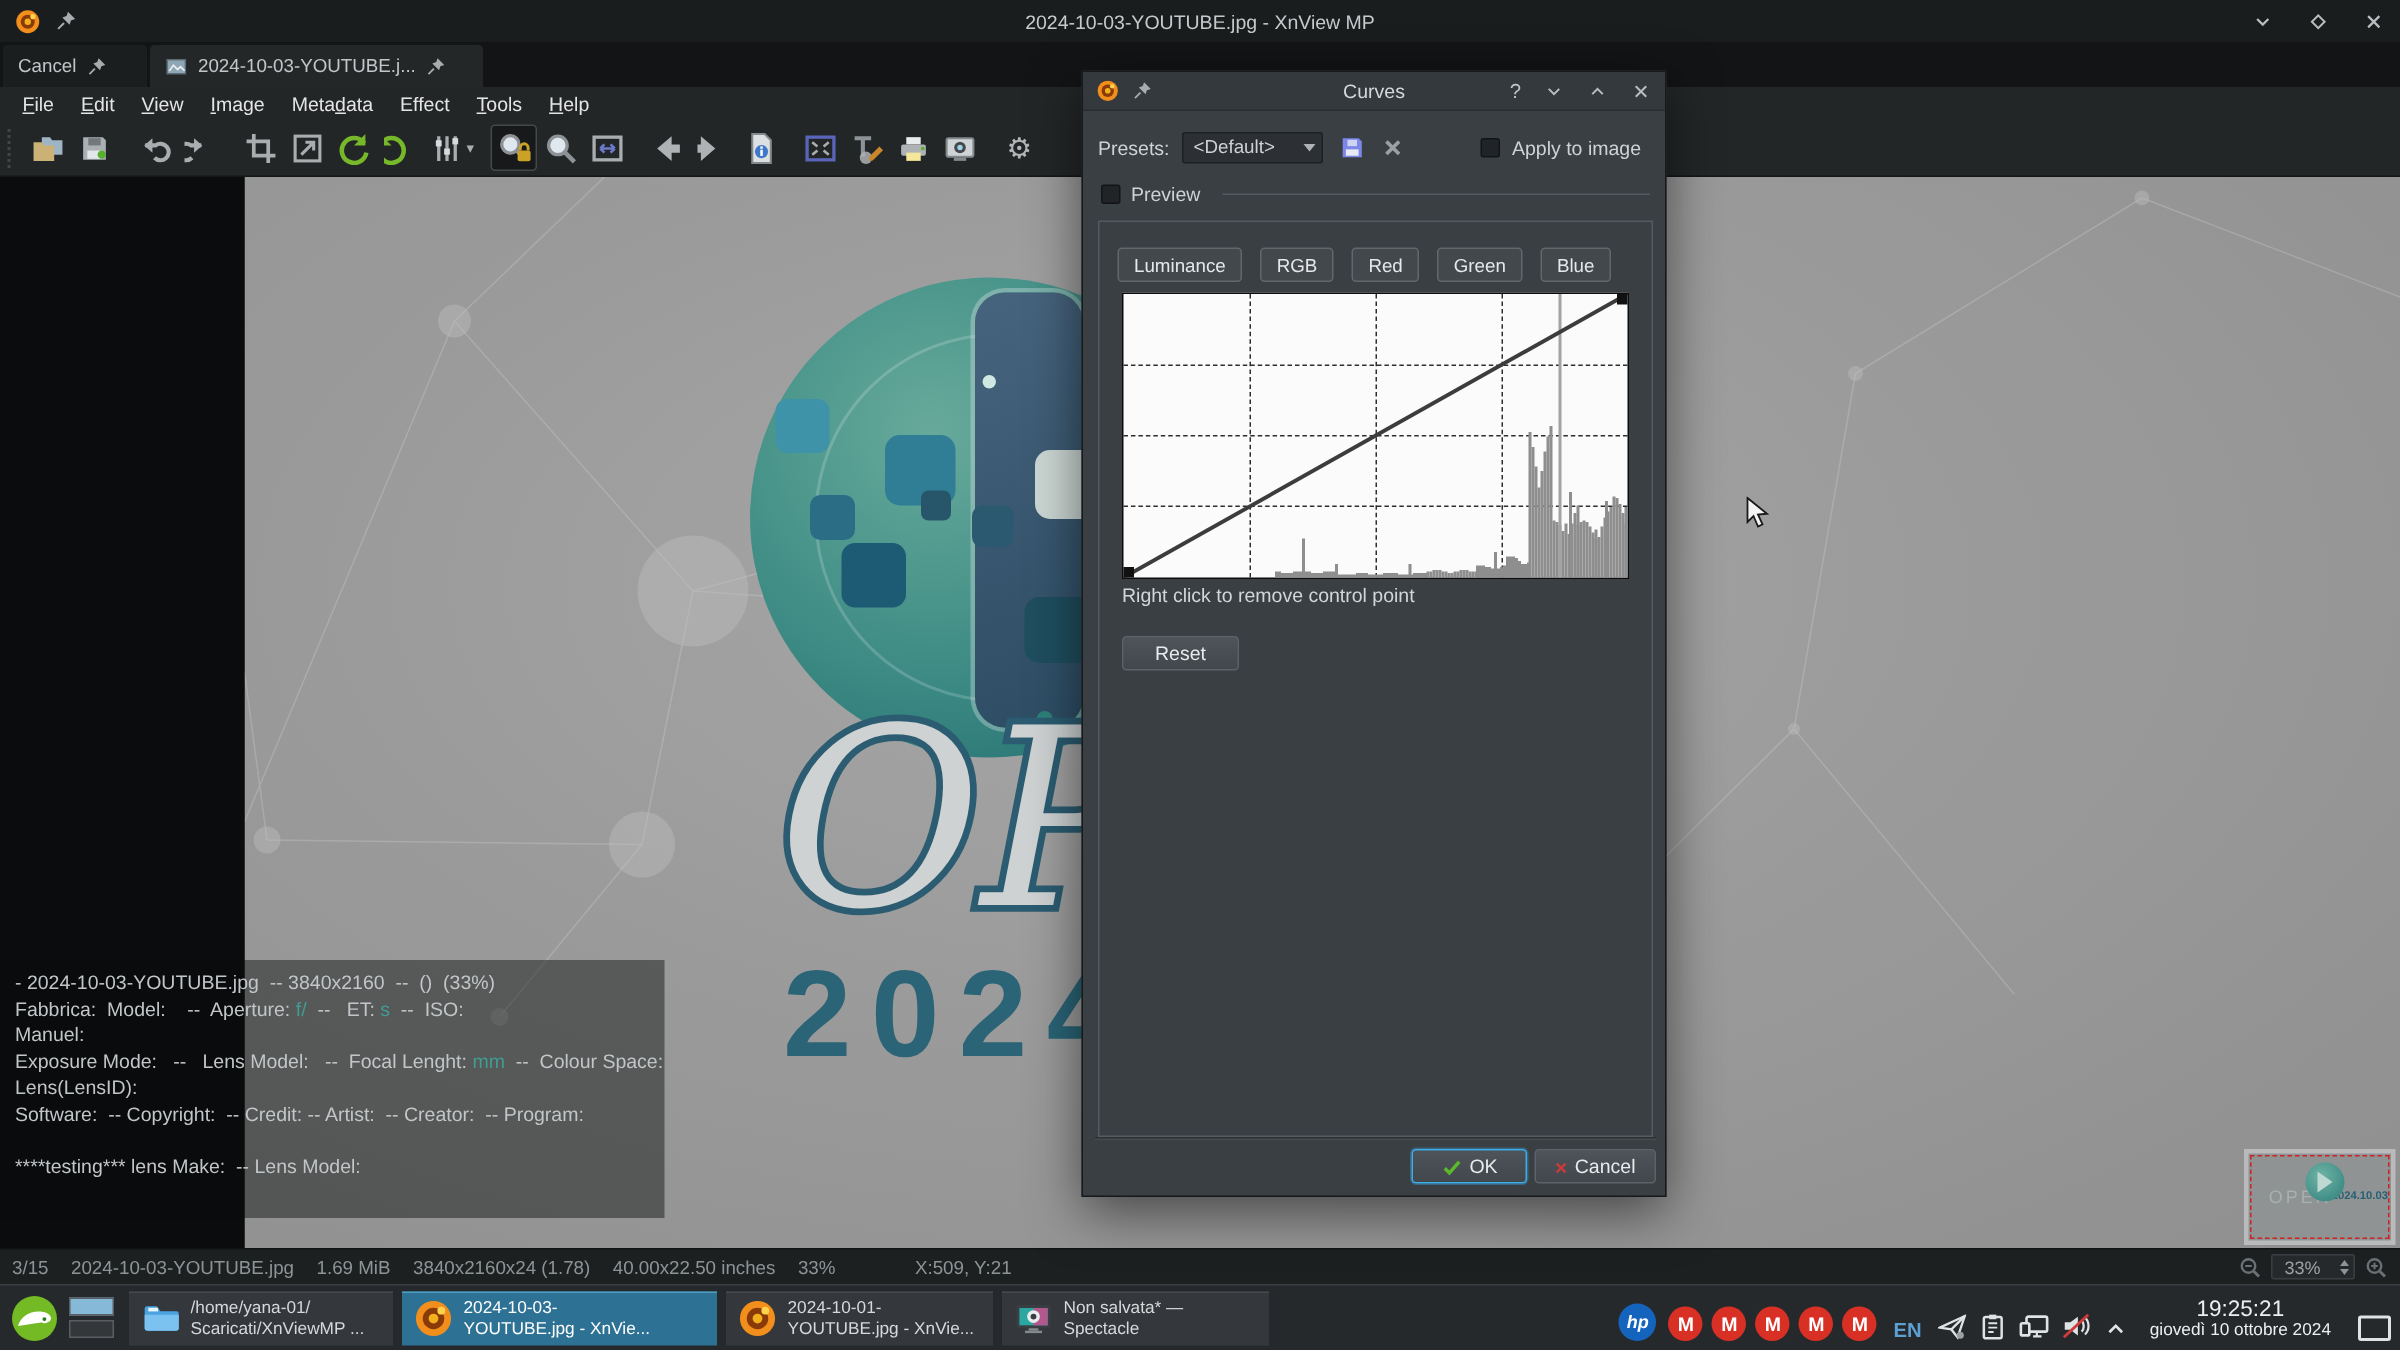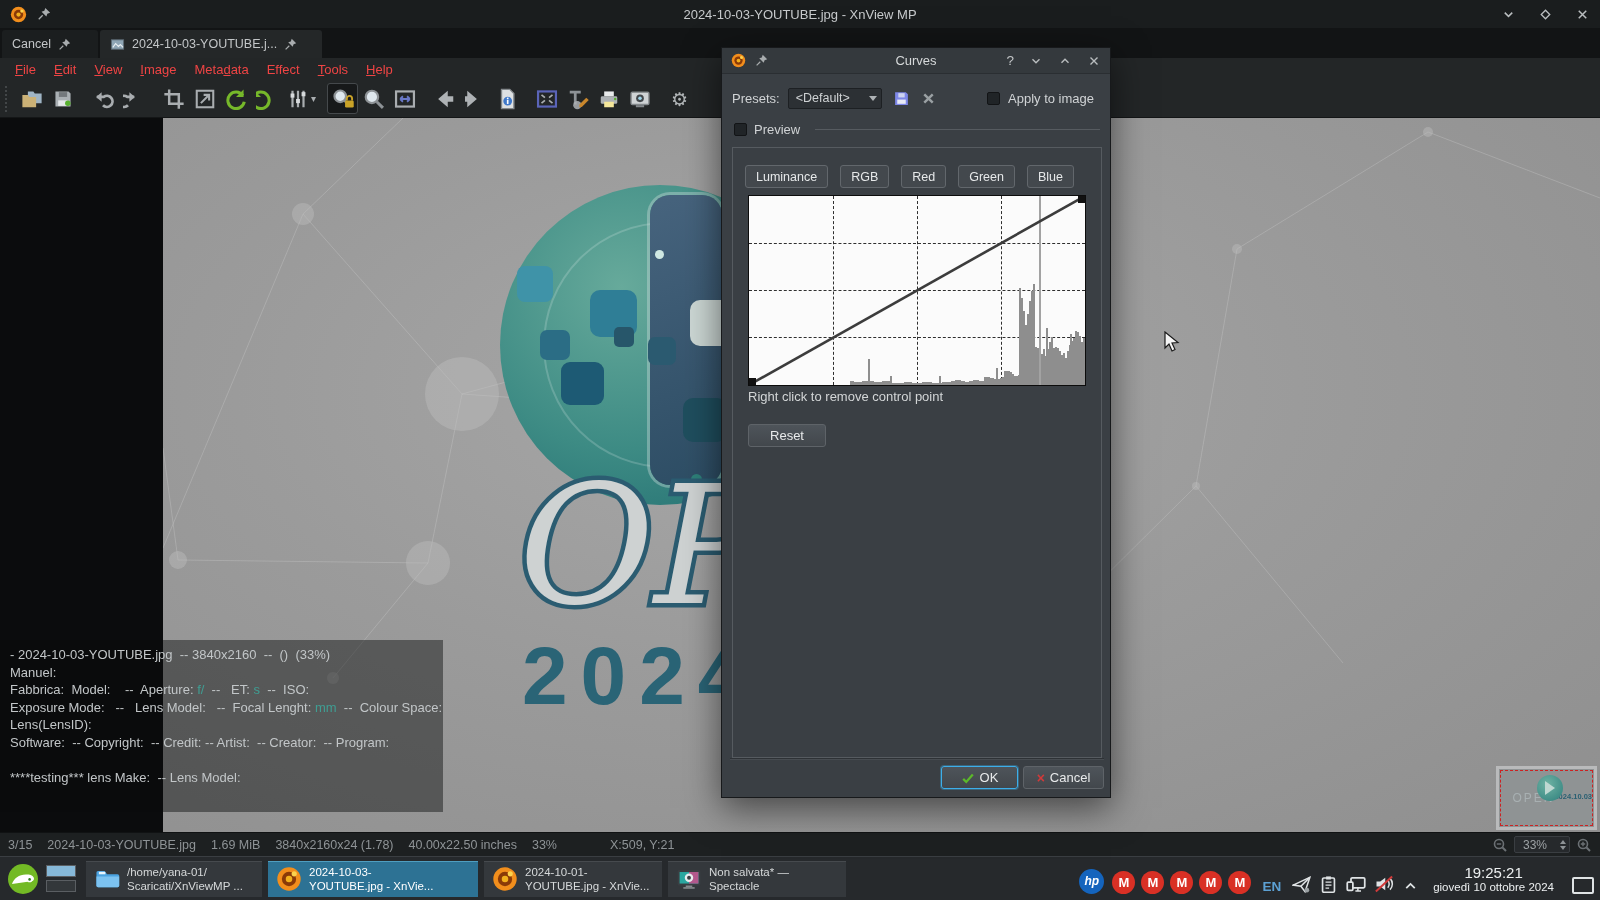--- a/index.html
+++ b/index.html
@@ -15,21 +15,21 @@
   .titlebar .tright{margin-left:auto;display:flex;align-items:center;gap:22px;z-index:2}
 
   
   .tabbar{position:absolute;left:0;top:28px;width:1600px;height:30px;background:#121415}
   .tab{position:absolute;top:2px;height:28px;display:flex;align-items:center;gap:7px;padding:0 10px;font-size:12.5px;color:#c3c6c8;border-radius:3px 3px 0 0}
   .tab.inactive{left:2px;width:96px;background:#1b1e1f}
   .tab.active{left:100px;width:222px;background:#242728}
 
   
   .menubar{position:absolute;left:0;top:58px;width:1600px;height:22px;background:#232627;display:flex;align-items:center;padding-left:6px}
-  .menu-item{color:#ef4444;font-size:13px;padding:2px 9px;cursor:default}
+  .menu-item{color:#e5e5e5;font-size:13px;padding:2px 9px;cursor:default}
 
   
   .toolbar{position:absolute;left:0;top:80px;width:1600px;height:38px;background:#232627;border-bottom:1px solid #141617;display:flex;align-items:center;padding-left:4px}
   .grip{width:8px;height:26px;margin-right:4px;background-image:repeating-linear-gradient(#4a4e50 0 2px,transparent 2px 4px);background-size:2px 100%;background-position:1px 0,5px 0;background-repeat:repeat-y, repeat-y;opacity:.8}
   .tbtn{width:31px;height:31px;display:flex;align-items:center;justify-content:center;border-radius:3px;flex:0 0 auto}
   .tbtn.pressed{background:#17191a;border:1px solid #45494c}
   .tgap{width:9px;flex:0 0 auto}
   .caret{color:#a9adb0;font-size:10px;margin-left:-2px;margin-right:2px}
   .gear-glyph{font-size:19px;color:#b2b6b8;font-family:"DejaVu Sans",sans-serif}
 
@@ -494,22 +494,22 @@
       <text x="8" y="150" font-family="DejaVu Serif, serif" font-style="italic" font-size="165" fill="#ced2d2" stroke="#2b5c71" stroke-width="9" paint-order="stroke">OP</text>
     </svg>
     <svg width="390" height="100" style="position:absolute;left:357px;top:510px">
       <text x="2" y="76" font-family="Liberation Sans, sans-serif" font-weight="bold" font-size="82" letter-spacing="13" fill="#2a6476">2024</text>
     </svg>
   </div>
   <div class="black-strip"></div>
 
   <div class="ov-panel">
       <div class="ov-line"><span>- 2024-10-03-YOUTUBE.jpg  -- 3840x2160  --  ()  (33%)</span></div>
+      <div class="ov-line"><span>Fabbrica:  Model:    --  Aperture: </span><span class="accent">f/</span><span>  --   ET: </span><span class="accent">s</span><span>  --  ISO:</span></div>
       <div class="ov-line"><span>Manuel:</span></div>
-      <div class="ov-line"><span>Fabbrica:  Model:    --  Aperture: </span><span class="accent">f/</span><span>  --   ET: </span><span class="accent">s</span><span>  --  ISO:</span></div>
       <div class="ov-line"><span>Exposure Mode:   --   Lens Model:   --  Focal Lenght: </span><span class="accent">mm</span><span>  --  Colour Space:</span></div>
       <div class="ov-line"><span>Lens(LensID):</span></div>
       <div class="ov-line"><span>Software:  -- Copyright:  -- Credit: -- Artist:  -- Creator:  -- Program:</span></div>
       <div class="ov-line">&nbsp;</div>
       <div class="ov-line"><span>****testing*** lens Make:  -- Lens Model:</span></div>
     </div>
 
   <div class="navigator">
     <div class="nav-inner">
       <div class="nav-logo">

